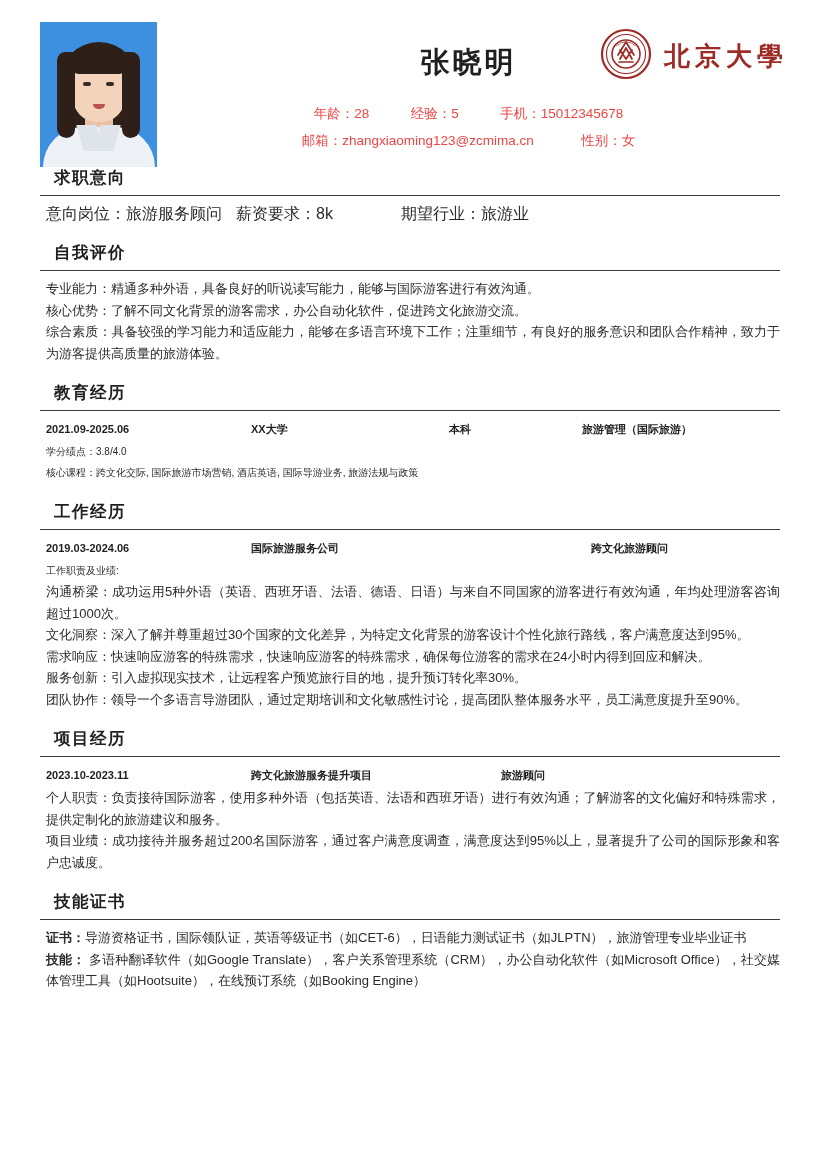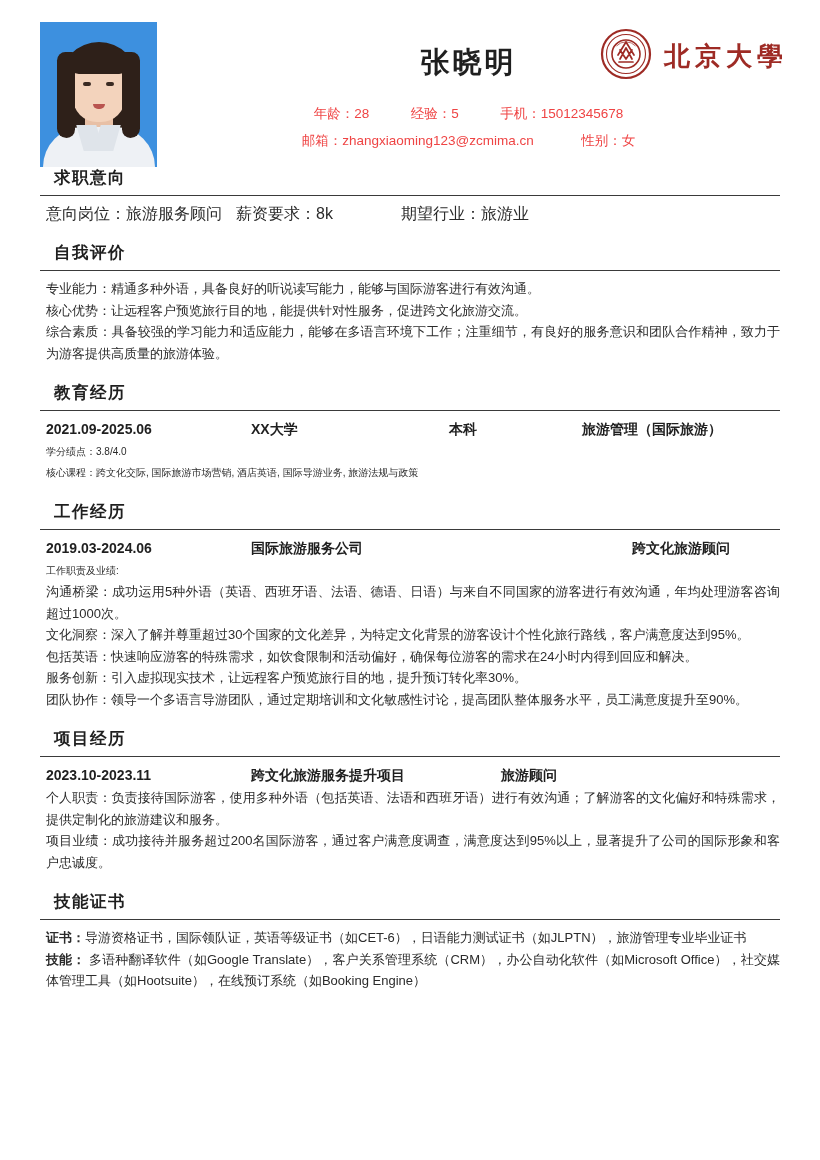--- a/index.html
+++ b/index.html
@@ -213,34 +213,34 @@
     padding-left: 6px;
     line-height: 21px;
   }
   .intent-c1 { width: 190px; }
   .intent-c2 { width: 165px; }
   .intent-c3 { flex: 1; }
 
   
   .entry-row {
     display: flex;
-    font-size: 14px;
+    font-size: 11px;
     font-weight: bold;
     color: #1f1f1f;
     padding-left: 6px;
     line-height: 22px;
     margin-bottom: 1px;
   }
   .edu-c1 { width: 205px; }
   .edu-c2 { width: 198px; }
   .edu-c3 { width: 133px; }
   .edu-c4 { flex: 1; }
 
   .job-c1 { width: 205px; }
-  .job-c2 { width: 381px; }
+  .job-c2 { width: 340px; }
   .job-c3 { flex: 1; }
 
   .prj-c1 { width: 205px; }
   .prj-c2 { width: 250px; }
   .prj-c3 { flex: 1; }
 </style>
 </head>
 <body>
 
 <div class="page">
@@ -303,21 +303,21 @@
       <div class="intent-c3"><span>期望行业：</span><span>旅游业</span></div>
     </div>
   </div>
 
   <div class="sec-gap"></div>
 
   <div class="section">
     <div class="section-title">自我评价</div>
     <div class="rule"></div>
     <div class="para">专业能力：精通多种外语，具备良好的听说读写能力，能够与国际游客进行有效沟通。</div>
-    <div class="para">核心优势：让远程客户预览旅行目的地，能提供针对性服务，促进跨文化旅游交流。</div>
+    <div class="para">核心优势：了解不同文化背景的游客需求，办公自动化软件，促进跨文化旅游交流。</div>
     <div class="para">综合素质：具备较强的学习能力和适应能力，能够在多语言环境下工作；注重细节，有良好的服务意识和团队合作精神，致力于为游客提供高质量的旅游体验。</div>
   </div>
 
   <div class="sec-gap"></div>
 
   <div class="section">
     <div class="section-title">教育经历</div>
     <div class="rule"></div>
     <div class="entry-row">
       <div class="edu-c1">2021.09-2025.06</div>
@@ -335,21 +335,21 @@
     <div class="section-title">工作经历</div>
     <div class="rule"></div>
     <div class="entry-row">
       <div class="job-c1">2019.03-2024.06</div>
       <div class="job-c2">国际旅游服务公司</div>
       <div class="job-c3">跨文化旅游顾问</div>
     </div>
     <div class="line">工作职责及业绩:</div>
     <div class="para">沟通桥梁：成功运用5种外语（英语、西班牙语、法语、德语、日语）与来自不同国家的游客进行有效沟通，年均处理游客咨询超过1000次。</div>
     <div class="para">文化洞察：深入了解并尊重超过30个国家的文化差异，为特定文化背景的游客设计个性化旅行路线，客户满意度达到95%。</div>
-    <div class="para">包括英语：快速响应游客的特殊需求，如饮食限制和活动偏好，确保每位游客的需求在24小时内得到回应和解决。</div>
+    <div class="para">需求响应：快速响应游客的特殊需求，快速响应游客的特殊需求，确保每位游客的需求在24小时内得到回应和解决。</div>
     <div class="para">服务创新：引入虚拟现实技术，让远程客户预览旅行目的地，提升预订转化率30%。</div>
     <div class="para">团队协作：领导一个多语言导游团队，通过定期培训和文化敏感性讨论，提高团队整体服务水平，员工满意度提升至90%。</div>
   </div>
 
   <div class="sec-gap"></div>
 
   <div class="section">
     <div class="section-title">项目经历</div>
     <div class="rule"></div>
     <div class="entry-row">

